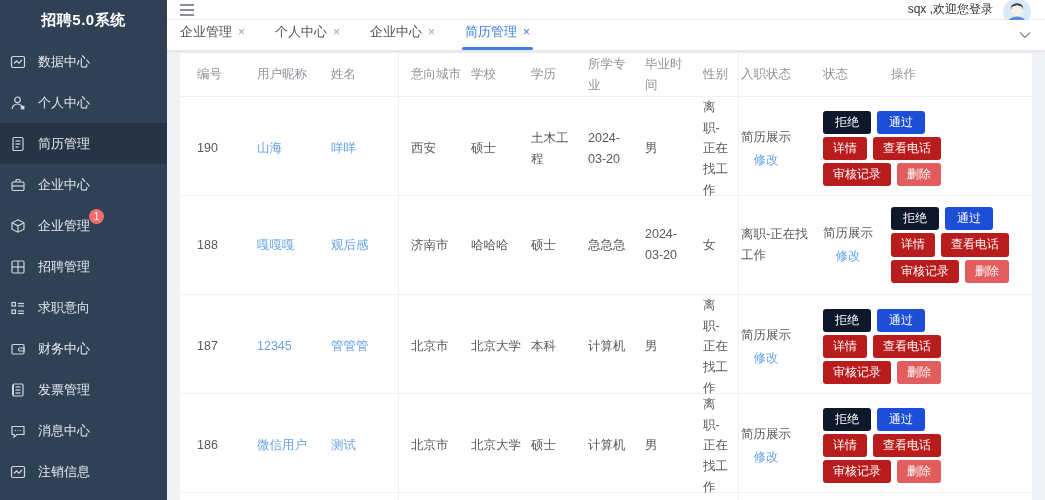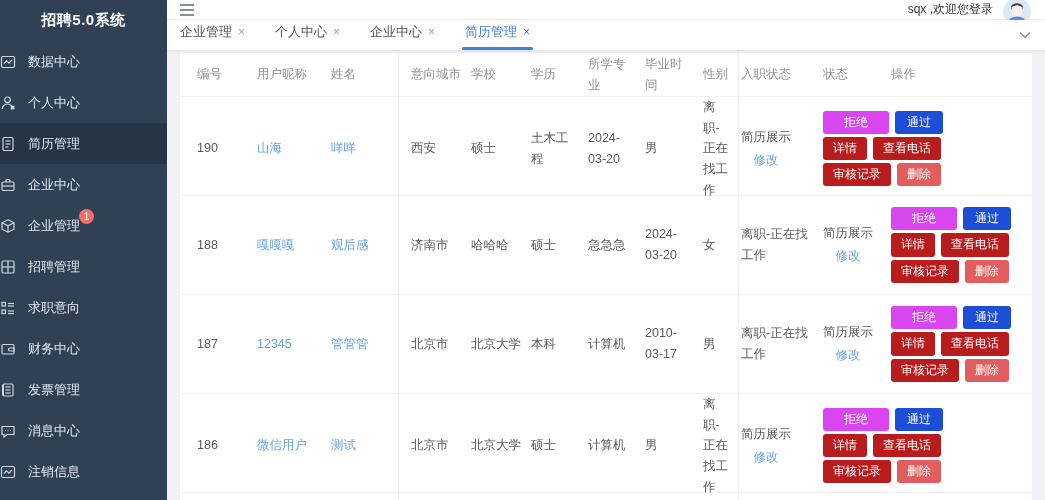--- a/index.html
+++ b/index.html
@@ -4,21 +4,21 @@
 <style>
   * { margin:0; padding:0; box-sizing:border-box; }
   html,body { width:1045px; height:500px; overflow:hidden; }
   body { font-family:"Liberation Sans","DejaVu Sans",sans-serif; background:#f0f2f5; }
   .app { width:1045px; height:500px; display:flex; overflow:hidden; }
 
   
   .sidebar { width:167px; flex-shrink:0; background:#304156; color:#e3e8f0; display:flex; flex-direction:column; }
   .logo { height:34px; line-height:34px; text-align:center; color:#ffffff; font-size:15px; font-weight:bold; margin-top:3px; letter-spacing:.5px; }
   .nav { margin-top:4px; }
-  .nav-item { height:41px; display:flex; align-items:center; padding-left:0; font-size:13px; cursor:pointer; position:relative; }
+  .nav-item { height:41px; display:flex; align-items:center; padding-left:10px; font-size:13px; cursor:pointer; position:relative; }
   .nav-item.selected { background:#263445; }
   .nav-item .icon { width:16px; height:16px; margin-right:12px; color:#cfd6e1; display:flex; align-items:center; }
   .nav-item .icon svg { width:16px; height:16px; }
   .badge { background:#f56c6c; color:#fff; font-size:10px; min-width:15px; height:15px; line-height:15px; border-radius:8px; text-align:center; padding:0 3px; position:relative; top:-9px; left:-1px; }
 
   
   .main { flex:1; display:flex; flex-direction:column; min-width:0; }
   .topbar { height:20px; background:#fff; border-bottom:1px solid #f0f0f0; display:flex; align-items:center; justify-content:space-between; padding:0 14px 0 12px; }
   .hamburger { color:#5a5e66; cursor:pointer; display:flex; align-items:center; }
   .user-area { display:flex; align-items:center; gap:10px; }
@@ -42,21 +42,21 @@
   .thead, .trow { display:grid; grid-template-columns:60px 74px 80px 60px 60px 57px 57px 58px 38px 82px 68px 1fr; padding-left:17px; align-items:center; }
   .thead { height:44px; border-bottom:1px solid #f0f1f3; color:#8f9399; font-size:12.5px; }
   .trow { height:99px; border-bottom:1px solid #f0f1f3; color:#57595e; font-size:12.5px; }
   .td { padding-right:10px; line-height:1.65; }
   .td.link { color:#68a3e8; cursor:pointer; }
   .status-wrap { display:inline-block; text-align:center; }
   .status-link { color:#68a3e8; cursor:pointer; display:inline-block; margin-top:2px; }
   .actions { padding-right:6px; }
   .btn-row { display:flex; gap:6px; margin:3px 0; }
   .btn { font-family:inherit; font-size:12px; color:#fff; border:none; border-radius:3px; padding:5px 10px; line-height:1.1; cursor:pointer; white-space:nowrap; }
-  .btn-reject { background:#d946ef; padding:5px 21px; }
+  .btn-reject { background:#0f172a; padding:5px 12px; }
   .btn-pass   { background:#1d4ed8; padding:5px 12px; }
   .btn-primary{ background:#b91c1c; }
   .btn-danger { background:#e25d5d; }
 </style>
 </head>
 <body>
 
 <div class="app">
 
   <aside class="sidebar">
@@ -311,21 +311,20 @@
     </div>
   </div>
             <div class="trow">
     <div class="td">187</div>
     <div class="td link">12345</div>
     <div class="td link">管管管</div>
     <div class="td">北京市</div>
     <div class="td">北京大学</div>
     <div class="td">本科</div>
     <div class="td">计算机</div>
-    <div class="td">2010-03-17</div>
     <div class="td">男</div>
     <div class="td">离职-正在找工作</div>
     <div class="td">
       <span class="status-wrap">
         <span>简历展示</span><br>
         <span class="status-link">修改</span>
       </span>
     </div>
     <div class="td actions">
       <div class="btn-row">

